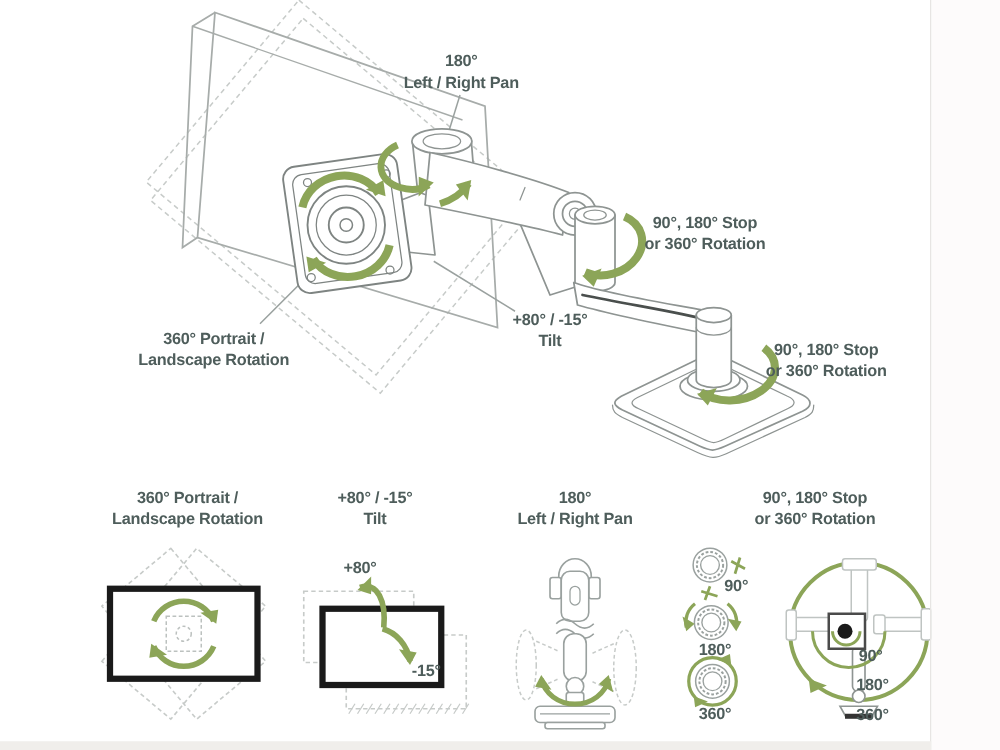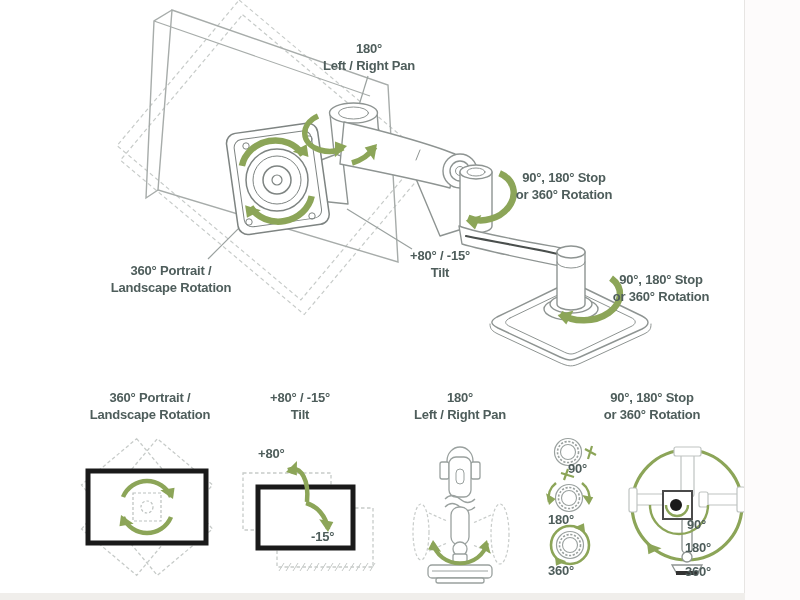--- a/index.html
+++ b/index.html
@@ -4,21 +4,21 @@
 <style>
   html,body{margin:0;padding:0;}
   body{width:800px;height:600px;background:#ffffff;position:relative;overflow:hidden;
        font-family:"Liberation Sans", sans-serif;}
   .stage{position:absolute;left:0;top:0;width:800px;height:600px;}
   svg{position:absolute;left:0;top:0;}
   .callout{position:absolute;font:700 13px/17px "Liberation Sans", sans-serif;
            color:#4E5D5B;text-align:center;letter-spacing:-0.2px;white-space:nowrap;}
   .callout div{white-space:nowrap;}
   .annot{position:absolute;font:700 13px/15px "Liberation Sans", sans-serif;
-         color:#4E5D5B;text-align:left;letter-spacing:-0.2px;white-space:nowrap;}
+         color:#4E5D5B;text-align:center;letter-spacing:-0.2px;white-space:nowrap;}
   .annot.left{text-align:left;}
   .right-margin{position:absolute;left:745px;top:0;width:55px;height:600px;background:#FDFBFB;}
   .right-divider{position:absolute;left:744px;top:0;width:1px;height:600px;background:#E7E5E3;}
   .bottom-strip{position:absolute;left:0;top:593px;width:745px;height:7px;background:#F0EEEB;}
 </style>
 </head>
 <body>
 
 <div class="stage">
 

